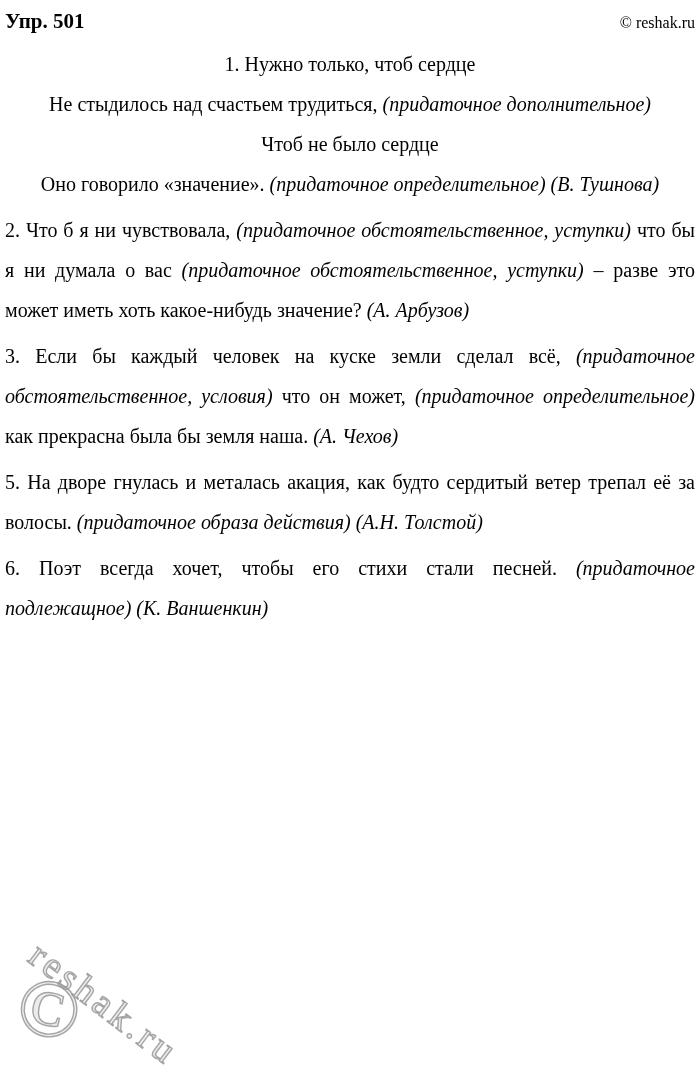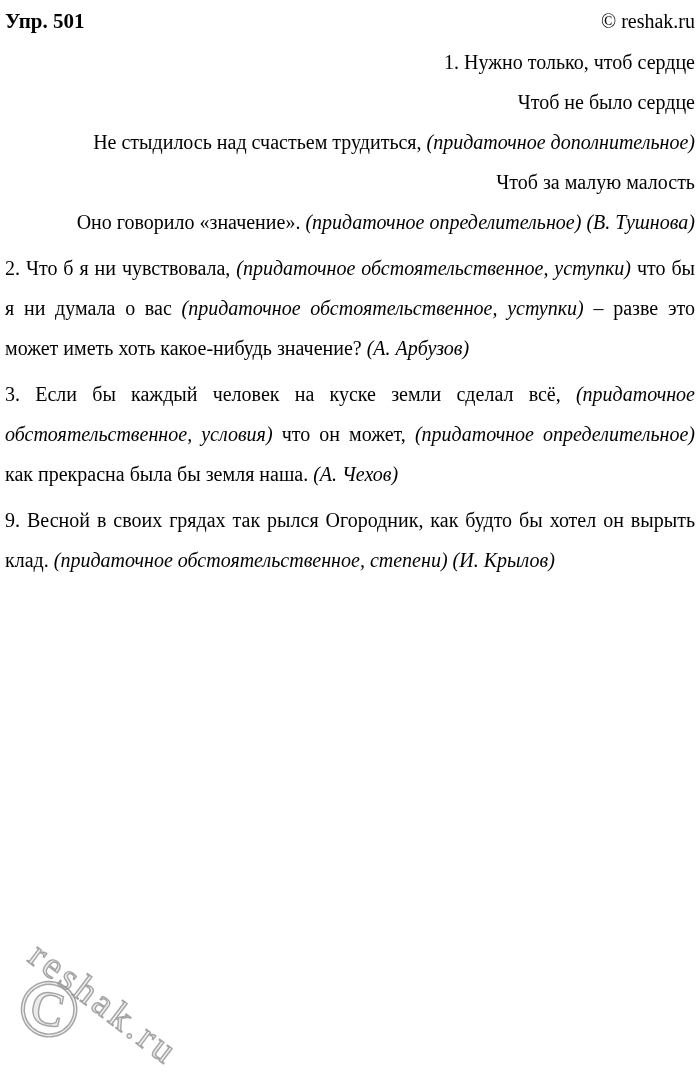--- a/index.html
+++ b/index.html
@@ -27,31 +27,31 @@
     display: flex;
     justify-content: space-between;
     align-items: baseline;
     line-height: 26px;
   }
   .doc-title {
     font-weight: 700;
     font-size: 21px;
   }
   .site-copyright {
-    font-size: 20px;
+    font-size: 16px;
   }
   .content {
     margin-top: 8px;
   }
   .content p {
     margin: 0;
     line-height: 40px;
   }
   .content p.poem-line {
-    text-align: right;
+    text-align: center;
   }
   .content p.sentence {
     margin-top: 6px;
     text-align: justify;
   }
   .seg-normal { font-style: normal; }
   .seg-italic { font-style: italic; }
 
   
   .wm {
@@ -85,25 +85,25 @@
 <div class="page">
 
   <div class="doc-header">
     <span class="doc-title">Упр. 501</span>
     <span class="site-copyright">© reshak.ru</span>
   </div>
 
   <div class="content">
 
   <p class="poem-line"><span class="seg-normal">1. Нужно только, чтоб сердце</span></p>
+      <p class="poem-line"><span class="seg-normal">Не стыдилось над счастьем трудиться, </span><span class="seg-italic">(придаточное дополнительное)</span></p>
       <p class="poem-line"><span class="seg-normal">Чтоб не было сердце</span></p>
-      <p class="poem-line"><span class="seg-normal">Не стыдилось над счастьем трудиться, </span><span class="seg-italic">(придаточное дополнительное)</span></p>
-      <p class="poem-line"><span class="seg-normal">Чтоб за малую малость</span></p>
       <p class="poem-line"><span class="seg-normal">Оно говорило «значение». </span><span class="seg-italic">(придаточное определительное) (В. Тушнова)</span></p>
       <p class="sentence"><span class="seg-normal">2. Что б я ни чувствовала, </span><span class="seg-italic">(придаточное обстоятельственное, уступки) </span><span class="seg-normal">что бы я ни думала о вас </span><span class="seg-italic">(придаточное обстоятельственное, уступки) </span><span class="seg-normal">– разве это может иметь хоть какое-нибудь значение? </span><span class="seg-italic">(А. Арбузов)</span></p>
       <p class="sentence"><span class="seg-normal">3. Если бы каждый человек на куске земли сделал всё, </span><span class="seg-italic">(придаточное обстоятельственное, условия) </span><span class="seg-normal">что он может, </span><span class="seg-italic">(придаточное определительное) </span><span class="seg-normal">как прекрасна была бы земля наша. </span><span class="seg-italic">(А. Чехов)</span></p>
-      <p class="sentence"><span class="seg-normal">9. Весной в своих грядах так рылся Огородник, как будто бы хотел он вырыть клад. </span><span class="seg-italic">(придаточное обстоятельственное, степени) (И. Крылов)</span></p>
+      <p class="sentence"><span class="seg-normal">5. На дворе гнулась и металась акация, как будто сердитый ветер трепал её за волосы. </span><span class="seg-italic">(придаточное образа действия) (А.Н. Толстой)</span></p>
+      <p class="sentence"><span class="seg-normal">6. Поэт всегда хочет, чтобы его стихи стали песней. </span><span class="seg-italic">(придаточное подлежащное) (К. Ваншенкин)</span></p>
     </div>
 
   <span class="wm wm-text">reshak.ru</span>
   <span class="wm wm-symbol">©</span>
 
 </div>
 
 </body></html>

